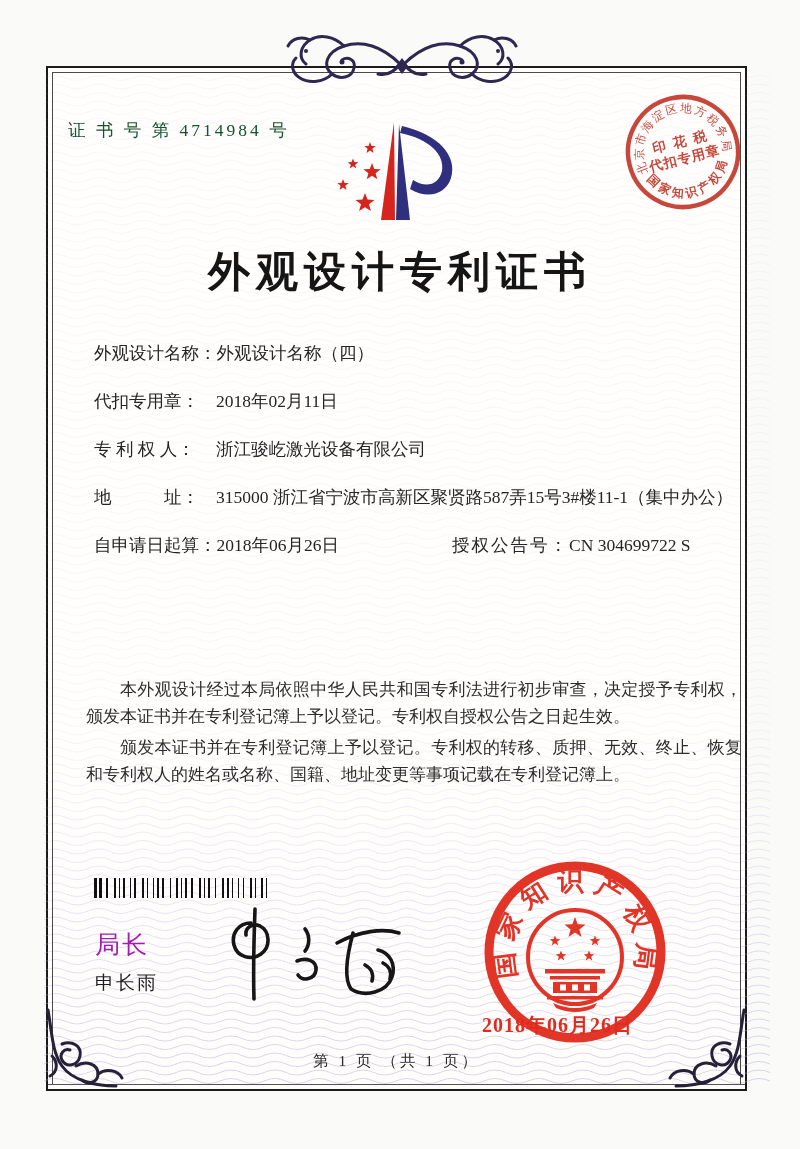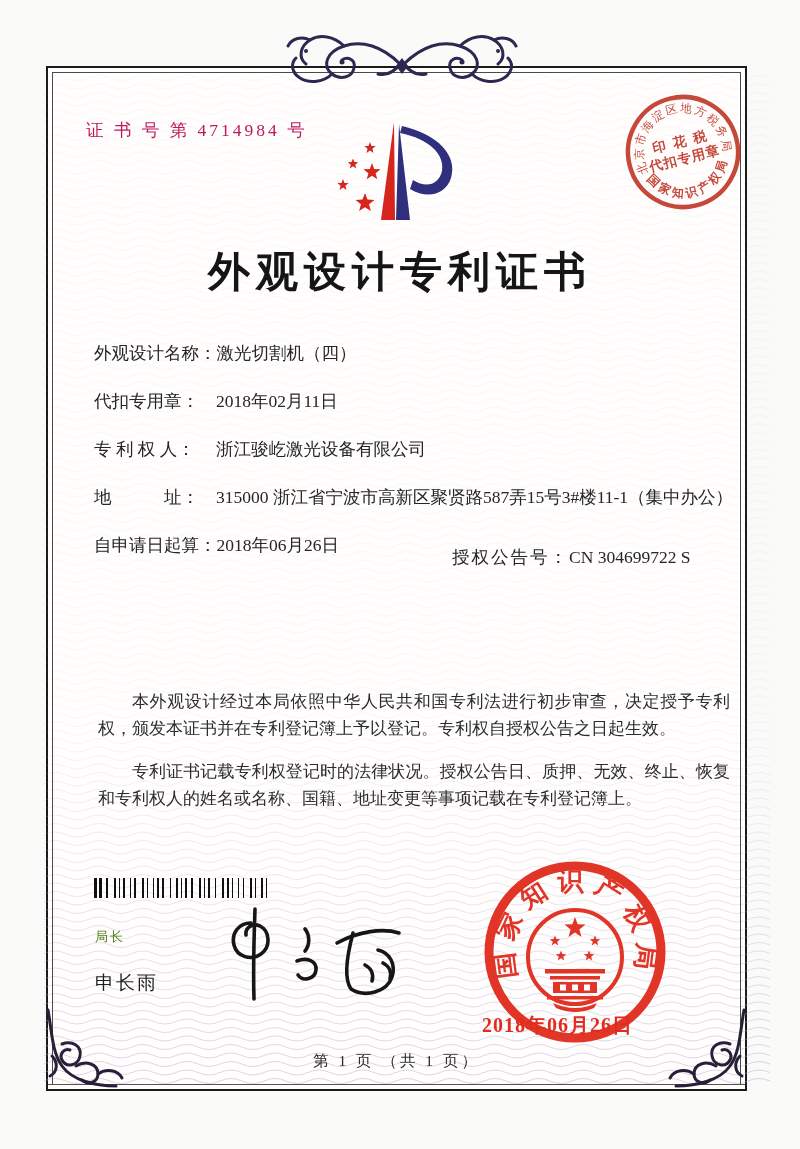--- a/index.html
+++ b/index.html
@@ -13,35 +13,35 @@
     position:absolute;left:46px;top:66px;width:697px;height:1021px;
     border:2.5px solid #1b1b1b;background:#fffefd;
   }
   .frame-inner{
     position:absolute;left:4px;top:4px;right:4px;bottom:4px;
     border:1px solid #4a4a4a;pointer-events:none;
   }
   .bottom-rule{position:absolute;left:0;bottom:4px;width:100%;height:1px;background:#555;}
   #waves{position:absolute;left:0;top:0;width:100%;height:100%;}
   .abs{position:absolute;}
-  .cert-no{left:86px;top:118px;font-size:17.5px;letter-spacing:3px;color:#be185d;}
+  .cert-no{left:68px;top:118px;font-size:17.5px;letter-spacing:3px;color:#14532d;}
   .title{left:0;top:244px;width:800px;text-align:center;font-size:42px;font-weight:700;
          letter-spacing:6px;color:#151515;}
   .fields{left:94px;top:338px;width:660px;font-size:17.5px;line-height:30px;color:#252525;}
   .frow{margin-bottom:18px;white-space:nowrap;position:relative;}
   .frow .lab{display:inline-block;min-width:122px;vertical-align:top;}
   .frow .val{display:inline-block;max-width:532px;white-space:normal;vertical-align:top;}
-  .grant-right{position:absolute;left:358px;top:12px;white-space:nowrap;text-align:right;}
+  .grant-right{position:absolute;left:358px;top:0;white-space:nowrap;text-align:right;}
   .grant-right .lab{min-width:0;letter-spacing:2px;}
   .body-text{left:82px;top:672px;width:664px;font-size:17px;line-height:27px;
              text-align:justify;color:#2c2c2c;}
-  .body-text p{margin:16px;text-indent:2em;}
+  .body-text p{margin:4px;text-indent:2em;}
   .barcode{left:94px;top:878px;width:233px;height:20px;display:flex;align-items:stretch;overflow:hidden;}
   .barcode div{height:100%;}
-  .signer-title{left:95px;top:928px;font-size:13px;letter-spacing:2px;color:#4d7c0f;
+  .signer-title{left:95px;top:928px;font-size:25px;letter-spacing:2px;color:#a21caf;
                 font-family:Liberation Mono, monospace;}
   .signer-name{left:95px;top:970px;font-size:19px;letter-spacing:2px;color:#1f1f1f;
                font-family:"Liberation Sans","DejaVu Sans",sans-serif;}
   .seal-date{left:482px;top:1012px;font-size:20px;font-weight:600;letter-spacing:1px;
              color:#e02b1d;z-index:6;}
   .footer{left:0;top:1051px;width:793px;text-align:center;font-size:15.5px;letter-spacing:3px;color:#2a2a2a;}
   svg{overflow:visible;}
   .seal-svg{left:468px;top:855px;z-index:5;}
   .stamp-svg{left:603px;top:76px;}
   .logo-svg{left:336px;top:114px;}
@@ -240,42 +240,42 @@
     </g>
   <polygon points="58,8 45,106 59,106" fill="#d6251c"></polygon>
   <polygon points="63,10 60,106 74,106" fill="#2f2f7d"></polygon>
   <path d="M66,12 C102,20 122,42 115,64 C110,80 92,86 74,75 L77,66 C91,75 103,70 106,57 C109,41 94,25 64,19 Z" fill="#2f2f7d"></path>
 </svg>
 
 <div class="abs title">外观设计专利证书</div>
 
 <div class="abs fields">
   <div class="frow">
-    <span class="lab">外观设计名称：</span><span class="val">激光切割机（四）</span>
+    <span class="lab">外观设计名称：</span><span class="val">外观设计名称（四）</span>
   </div>
   <div class="frow">
     <span class="lab">代扣专用章：</span><span class="val">2018年02月11日</span>
   </div>
   <div class="frow">
     <span class="lab">专 利 权 人：</span><span class="val">浙江骏屹激光设备有限公司</span>
   </div>
   <div class="frow">
     <span class="lab">地　　　址：</span><span class="val">315000 浙江省宁波市高新区聚贤路587弄15号3#楼11-1（集中办公）</span>
   </div>
   <div class="frow">
     <span class="lab">自申请日起算：</span><span class="val">2018年06月26日</span>
     <span class="grant-right">
       <span class="lab">授权公告号：</span><span class="val">CN 304699722 S</span>
     </span>
   </div>
 </div>
 
 <div class="abs body-text">
   <p>本外观设计经过本局依照中华人民共和国专利法进行初步审查，决定授予专利权，颁发本证书并在专利登记簿上予以登记。专利权自授权公告之日起生效。</p>
-  <p>专利证书记载专利权登记时的法律状况。授权公告日、质押、无效、终止、恢复和专利权人的姓名或名称、国籍、地址变更等事项记载在专利登记簿上。</p>
+  <p>颁发本证书并在专利登记簿上予以登记。专利权的转移、质押、无效、终止、恢复和专利权人的姓名或名称、国籍、地址变更等事项记载在专利登记簿上。</p>
 </div>
 
 <div class="abs barcode" id="barcode">
     <div style="width: 3.1px; flex: 0 0 auto; background: rgb(17, 17, 17);"></div>
     <div style="width: 1.55px; flex: 0 0 auto; background: transparent;"></div>
     <div style="width: 3.1px; flex: 0 0 auto; background: rgb(17, 17, 17);"></div>
     <div style="width: 4.65px; flex: 0 0 auto; background: transparent;"></div>
     <div style="width: 1.55px; flex: 0 0 auto; background: rgb(17, 17, 17);"></div>
     <div style="width: 6.2px; flex: 0 0 auto; background: transparent;"></div>
     <div style="width: 1.55px; flex: 0 0 auto; background: rgb(17, 17, 17);"></div>

